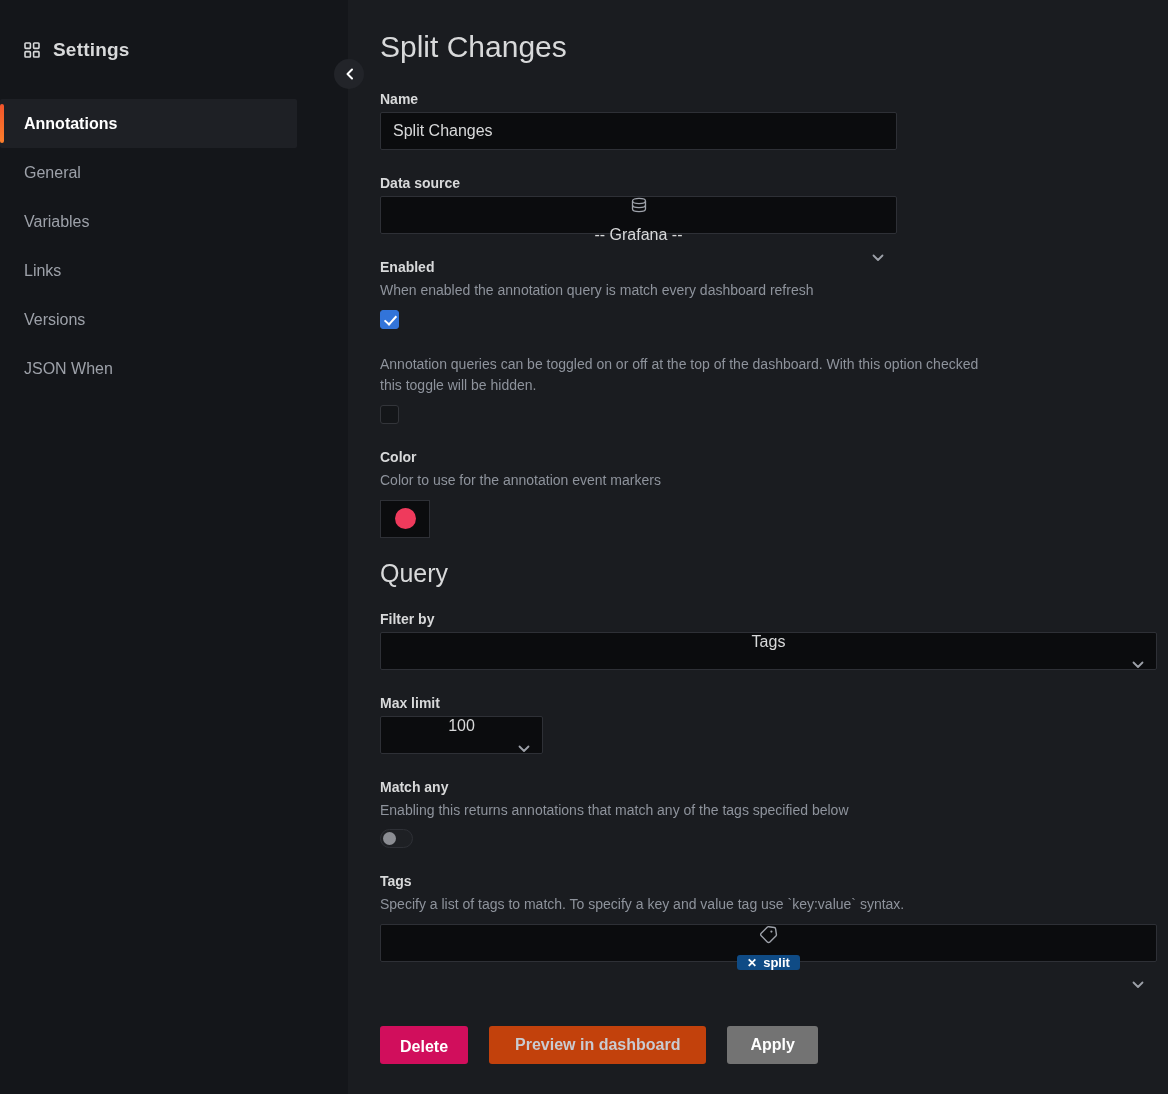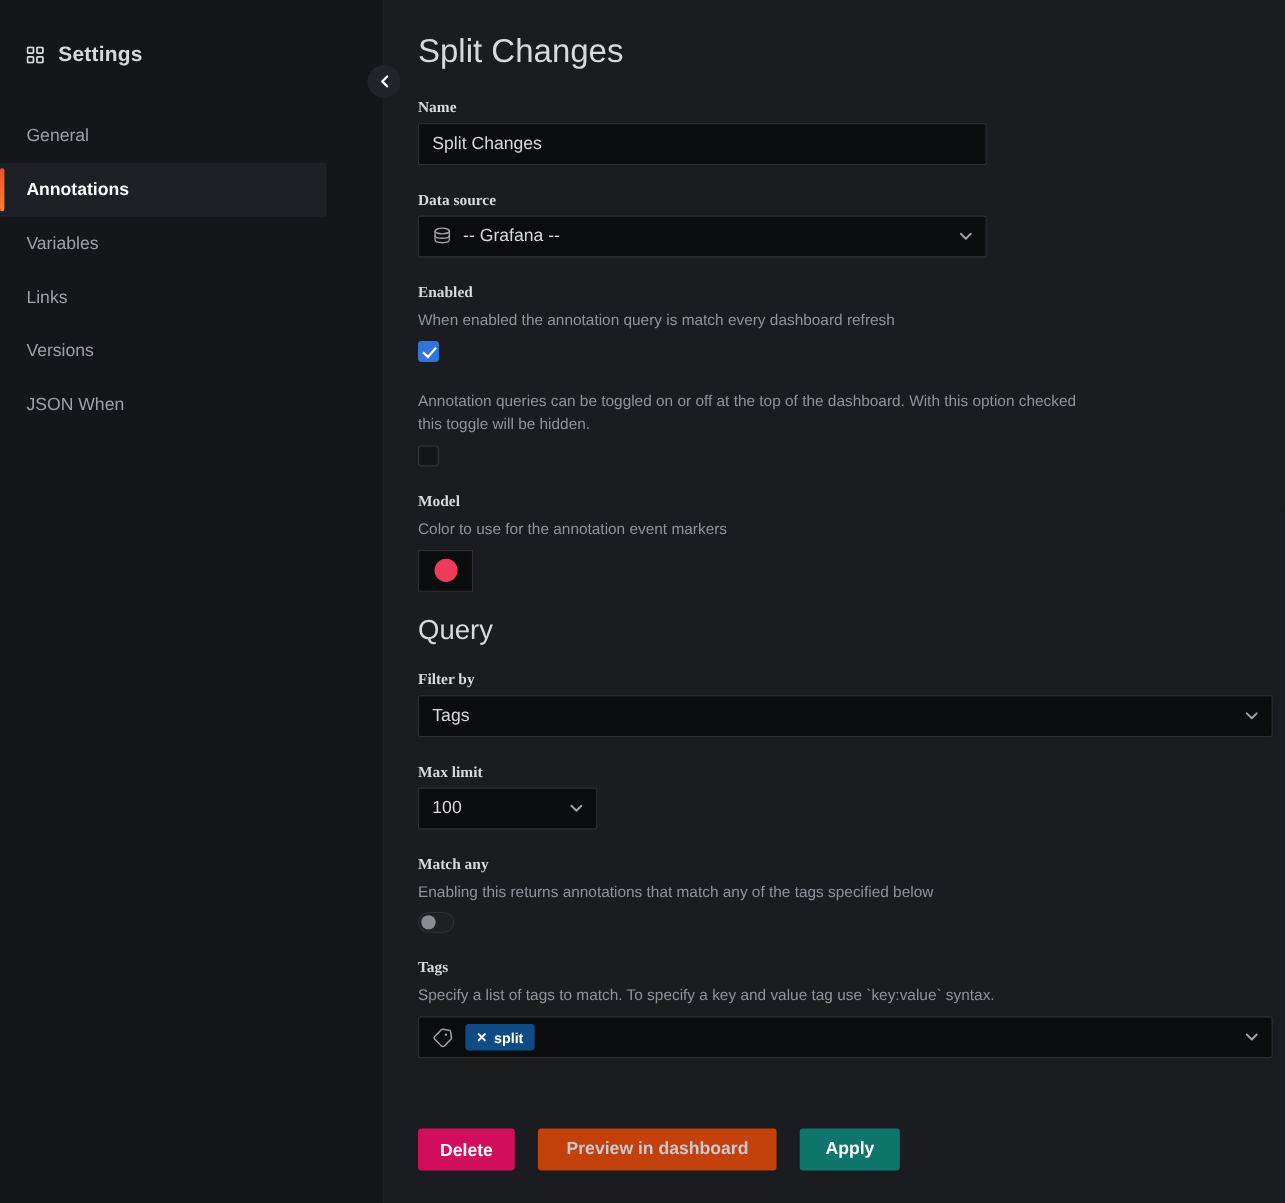--- a/index.html
+++ b/index.html
@@ -32,29 +32,29 @@
     position:absolute; left:334px; top:59px; width:30px; height:30px;
     border-radius:50%; background:#222429; border:none; cursor:pointer;
     display:flex; align-items:center; justify-content:center; z-index:5;
   }
 
   
   .content { flex:1; padding:30px 11px 0 32px; background:#1a1c20; }
   h1.page-title { font-size:30px; font-weight:500; color:#d8d9da; margin-bottom:27px; }
 
   .field { margin-bottom:25px; }
-  .label { font-size:14px; font-weight:700; color:#d8d9da; margin-bottom:5px;font-family:Liberation Serif, serif; }
+  .label { font-size:14px; font-weight:700; color:#d8d9da; margin-bottom:5px; }
   .desc  { font-size:14px; color:#8e939c; line-height:1.55; margin-bottom:8px; max-width:600px; }
 
   .input, .select {
     height:38px; background:#0b0c0e; border:1px solid #2e3036; border-radius:2px;
     color:#d8d9da; font-size:16px; font-family:"Liberation Sans",sans-serif;
   }
   .input { padding:0 12px; display:block; }
-  .select { display:flex; align-items:center; gap:10px; padding:0 12px; cursor:pointer; }
+  .select { display:flex; align-items:center; gap:10px; padding:0 12px; cursor:pointer;flex-direction:column; }
   .select .chev { margin-left:auto; display:flex; }
   .narrow { width:517px; }
   .wide   { width:100%; }
   .small  { width:163px; }
 
   .checkbox { width:19px; height:19px; border-radius:3px; background:#141619;
     border:1px solid #33353a; position:relative; cursor:pointer; }
   .checkbox.checked { background:#3274d9; border-color:#3274d9; }
   .checkbox.checked::after {
     content:""; position:absolute; left:6px; top:2.5px; width:5px; height:10px;
@@ -77,45 +77,45 @@
     display:flex; align-items:center; gap:6px; padding:0 10px; font-size:13px;
     font-weight:700; cursor:pointer; }
   .tag-pill .x { font-size:12px; font-weight:700; line-height:1; }
 
   .buttons { margin-top:64px; display:flex; gap:21px; }
   .btn { height:38px; border:none; border-radius:3px; padding:12px 20px;
     font-size:16px; font-weight:600; font-family:"Liberation Sans",sans-serif;
     cursor:pointer; }
   .btn-delete    { background:#d10e5c; color:#fff; }
   .btn-secondary { background:#c2410c; color:#c9cbd1; padding:0 26px; }
-  .btn-apply     { background:#0f766e; color:#fff; padding:0 23px; }
+  .btn-apply     { background:#737373; color:#fff; padding:0 23px; }
 </style>
 </head>
 <body>
 
 <div class="app">
 
   <aside class="sidebar">
     <div class="sb-header">
       <span class="grid-icon">
         <svg width="16" height="16" viewBox="0 0 16 16" fill="none" stroke="#d8d9da" stroke-width="1.6">
           <rect x="1" y="1" width="5.4" height="5.4" rx="0.8"></rect>
           <rect x="9.6" y="1" width="5.4" height="5.4" rx="0.8"></rect>
           <rect x="1" y="9.6" width="5.4" height="5.4" rx="0.8"></rect>
           <rect x="9.6" y="9.6" width="5.4" height="5.4" rx="0.8"></rect>
         </svg>
       </span>
       <span class="sb-title">Settings</span>
     </div>
     <nav class="sb-nav">
-      <div class="nav-item">
-          <span>General</span>
-        </div>
       <div class="nav-item active">
           <span>Annotations</span>
+        </div>
+      <div class="nav-item">
+          <span>General</span>
         </div>
       <div class="nav-item">
           <span>Variables</span>
         </div>
       <div class="nav-item">
           <span>Links</span>
         </div>
       <div class="nav-item">
           <span>Versions</span>
         </div>
@@ -165,21 +165,21 @@
       <div class="desc">When enabled the annotation query is match every dashboard refresh</div>
       <div class="checkbox checked"></div>
     </div>
 
     <div class="field">
       <div class="desc">Annotation queries can be toggled on or off at the top of the dashboard. With this option checked this toggle will be hidden.</div>
       <div class="checkbox"></div>
     </div>
 
     <div class="field" style="margin-bottom:21px;">
-      <div class="label">Model</div>
+      <div class="label">Color</div>
       <div class="desc">Color to use for the annotation event markers</div>
       <div class="swatch">
         <span class="dot"></span>
       </div>
     </div>
 
     <h2 class="query-heading">Query</h2>
 
     <div class="field">
       <div class="label">Filter by</div>

